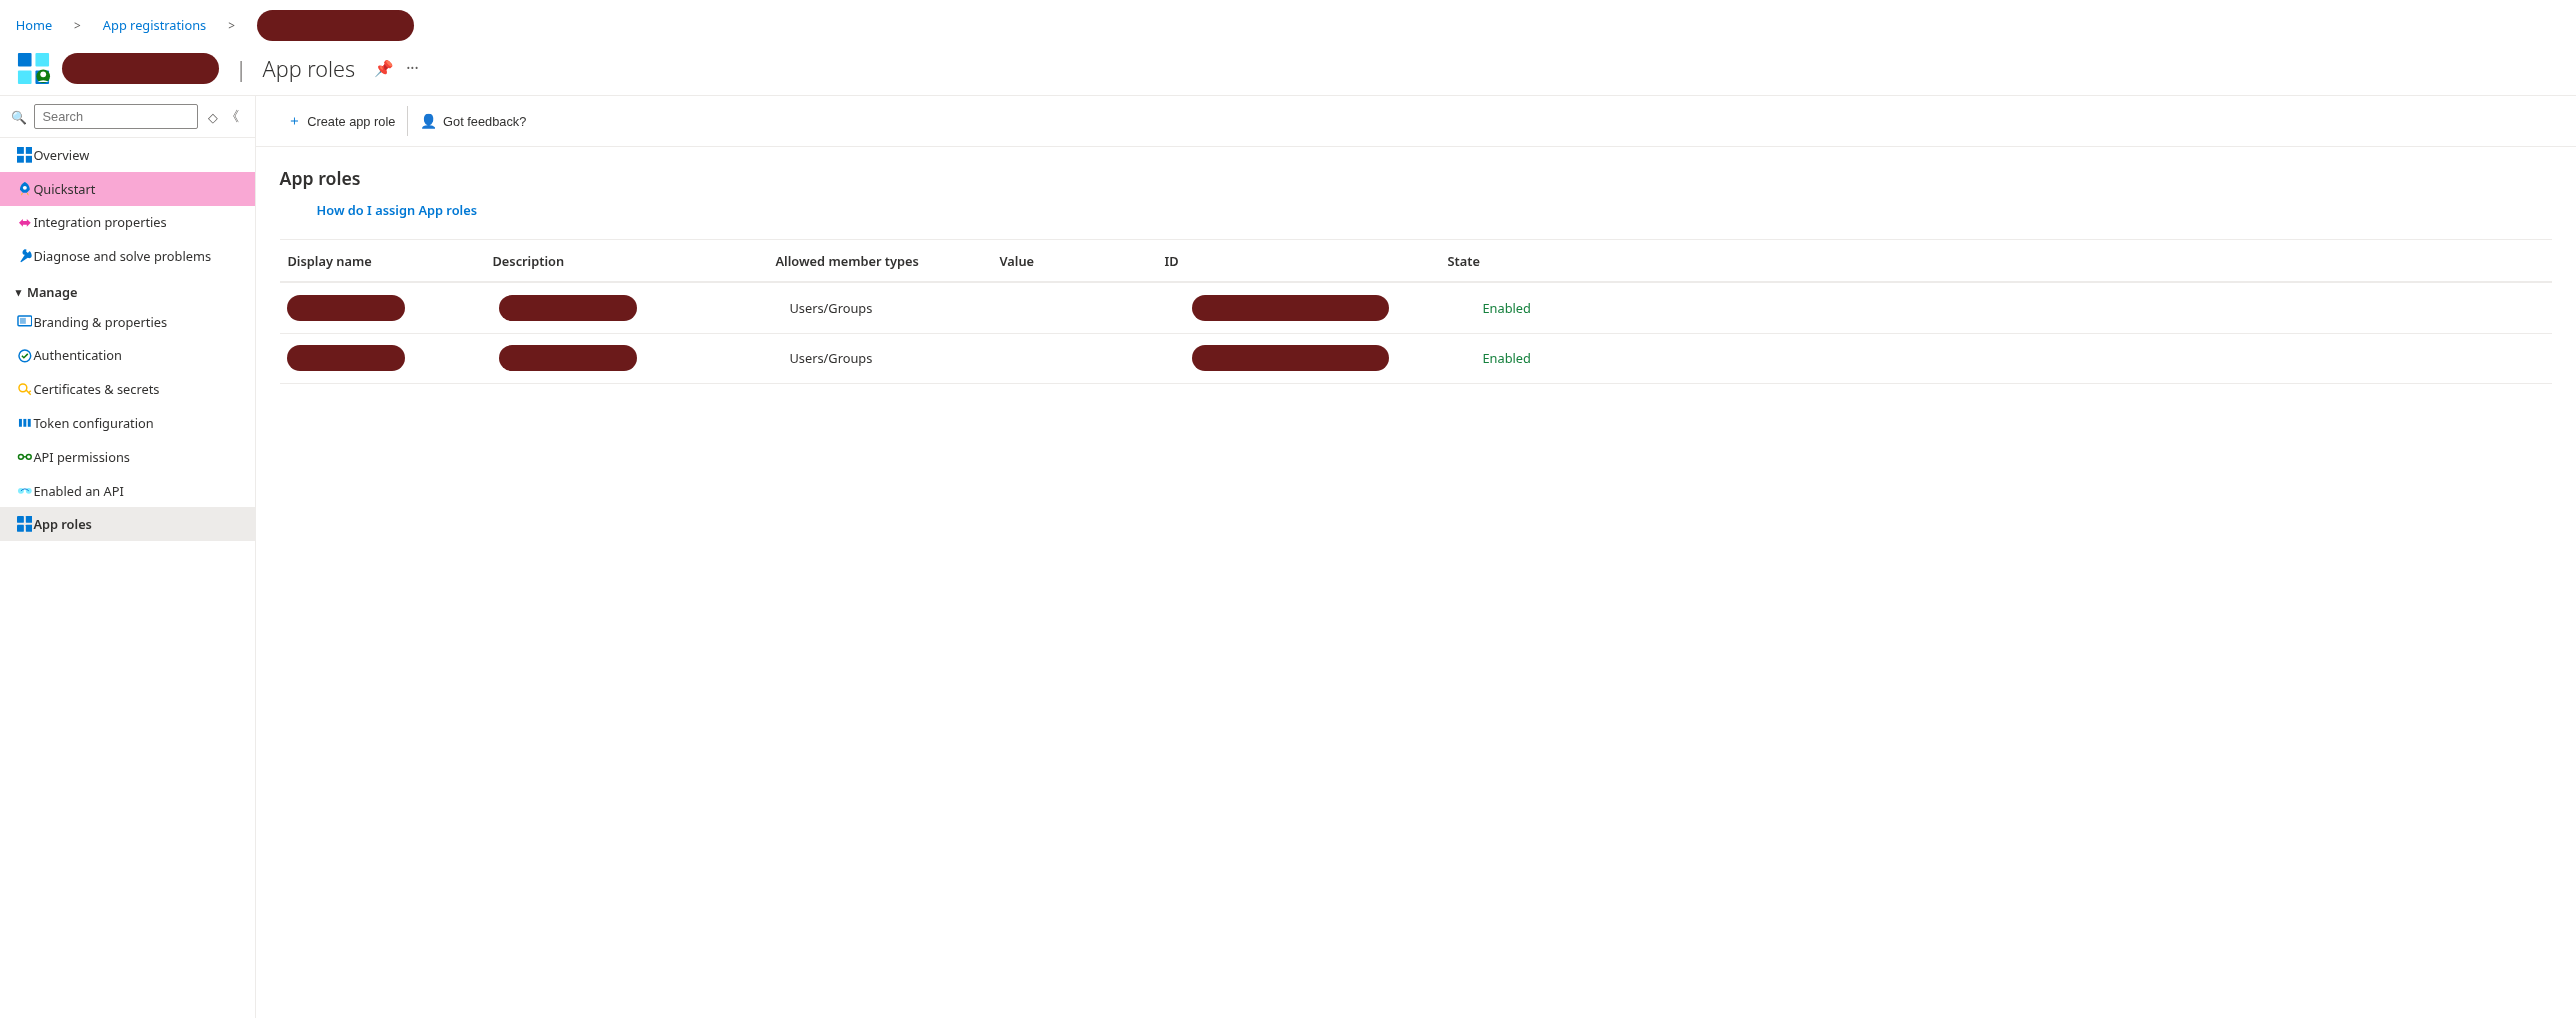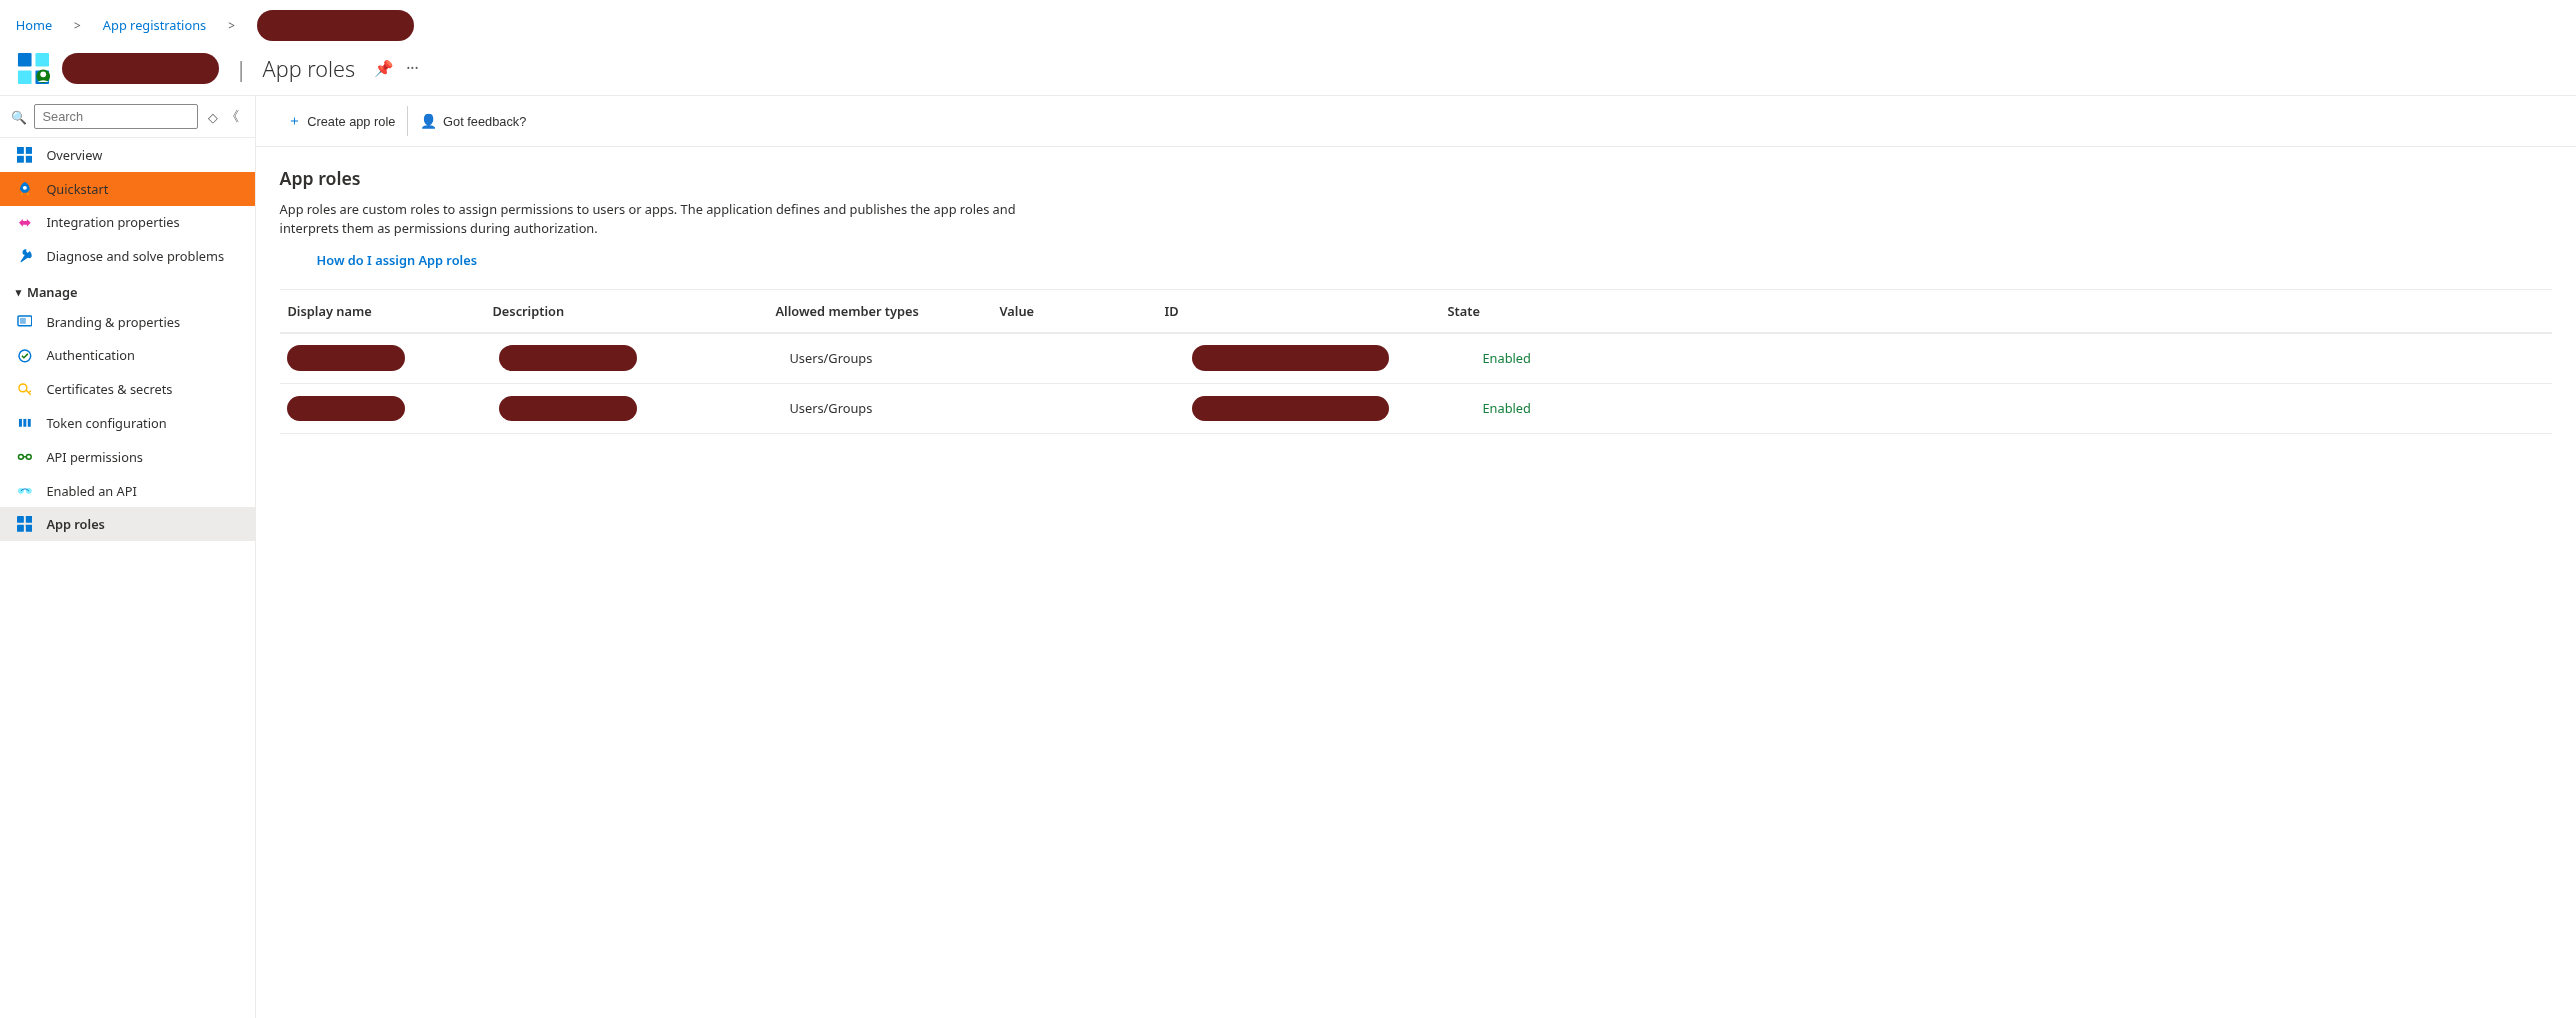--- a/index.html
+++ b/index.html
@@ -22,21 +22,21 @@
     
     .main-layout { display: flex; flex: 1; overflow: hidden; }
 
     
     .sidebar { width: 256px; min-width: 256px; border-right: 1px solid #edebe9; display: flex; flex-direction: column; overflow-y: auto; background: #fff; }
     .search-box { display: flex; align-items: center; padding: 7.9px 11.8px; border-bottom: 1px solid #edebe9; gap: 5.9px; }
     .search-box input { border: 1px solid #8a8886; border-radius: 2px; padding: 3.9px 7.9px; font-size: 12.8px; width: 164px; outline: none; }
     .sidebar-controls { display: flex; align-items: center; gap: 3.9px; margin-left: auto; }
     .sidebar-collapse-btn { background: none; border: none; cursor: pointer; color: #605e5c; font-size: 13.8px; padding: 2px 3.9px; }
 
-    .nav-item { display: flex; align-items: center; gap: 13px; padding: 7.9px 15.7px; cursor: pointer; font-size: 12.8px; color: #323130; white-space: nowrap; }
+    .nav-item { display: flex; align-items: center; gap: 0; padding: 7.9px 15.7px; cursor: pointer; font-size: 12.8px; color: #323130; white-space: nowrap; }
     .nav-item.active { background: #edebe9; font-weight: 600; }
     .nav-item .nav-icon { width: 17.7px; height: 17.7px; display: flex; align-items: center; justify-content: center; flex-shrink: 0; font-size: 14.7px; }
     .nav-section-header { display: flex; align-items: center; gap: 5.9px; padding: 9.8px 15.7px 3.9px 15.7px; font-size: 12.8px; color: #323130; font-weight: 600; cursor: pointer; }
     .nav-section-header .chevron { font-size: 10.8px; }
 
     
     .content { flex: 1; overflow-y: auto; padding: 0; }
     .toolbar { display: flex; align-items: center; gap: 0; padding: 9.8px 19.7px; border-bottom: 1px solid #edebe9; }
     .toolbar-btn { display: flex; align-items: center; gap: 5.9px; padding: 5.9px 11.8px; background: none; border: none; cursor: pointer; font-size: 12.8px; color: #323130; border-right: 1px solid #d2d0ce; }
     .toolbar-btn:last-of-type { border-right: none; }
@@ -107,21 +107,21 @@
         <svg width="15.7" height="15.7" viewBox="0 0 16 16">
             <rect x="0" y="0" width="7" height="7" fill="#0078d4"></rect>
             <rect x="9" y="0" width="7" height="7" fill="#0078d4"></rect>
             <rect x="0" y="9" width="7" height="7" fill="#0078d4"></rect>
             <rect x="9" y="9" width="7" height="7" fill="#0078d4"></rect>
           </svg>
       </span>
       <span>Overview</span>
     </div>
 
-    <div class="nav-item" style="background:#f97316;">
+    <div class="nav-item" style="background:#f9a8d4;">
       <span class="nav-icon">
         <svg width="15.7" height="15.7" viewBox="0 0 16 16">
             <path d="M8 1 C8 1 13 3 13 9 L10 12 L6 12 L3 9 C3 3 8 1 8 1Z" fill="#0078d4"></path>
             <circle cx="8" cy="7" r="2" fill="white"></circle>
             <path d="M5 12 L4 15 L6 13Z" fill="#ffb900"></path>
             <path d="M11 12 L12 15 L10 13Z" fill="#ffb900"></path>
           </svg>
       </span>
       <span>Quickstart</span>
     </div>
@@ -233,21 +233,20 @@
         <span>Create app role</span>
       </button>
       <button class="toolbar-btn">
         <span class="btn-icon">👤</span>
         <span>Got feedback?</span>
       </button>
     </div>
 
     <div class="content-body">
       <h2 class="section-title">App roles</h2>
-      <p class="section-desc">App roles are custom roles to assign permissions to users or apps. The application defines and publishes the app roles and interprets them as permissions during authorization.</p>
       <a href="#" class="help-link">How do I assign App roles</a>
 
       
       <div class="table-container">
         <div class="table-header">
           <div class="table-header-cell">Display name</div>
           <div class="table-header-cell">Description</div>
           <div class="table-header-cell">Allowed member types</div>
           <div class="table-header-cell">Value</div>
           <div class="table-header-cell">ID</div>

